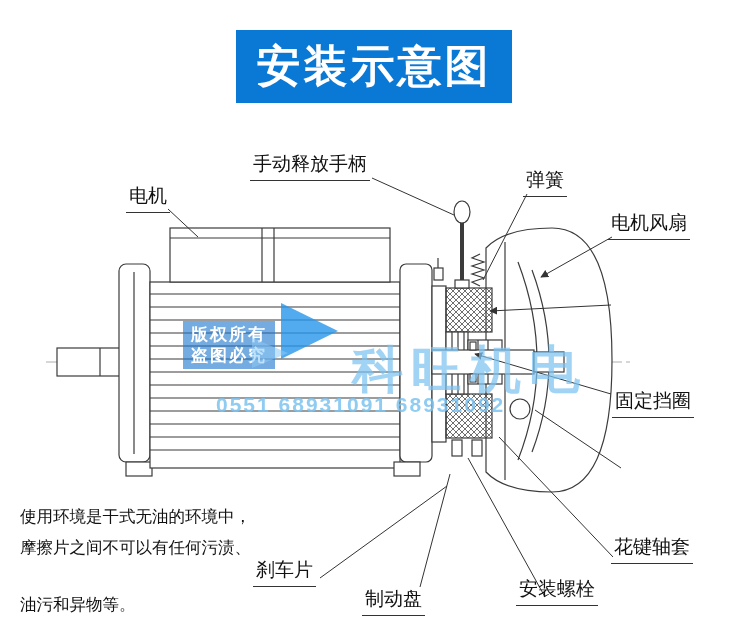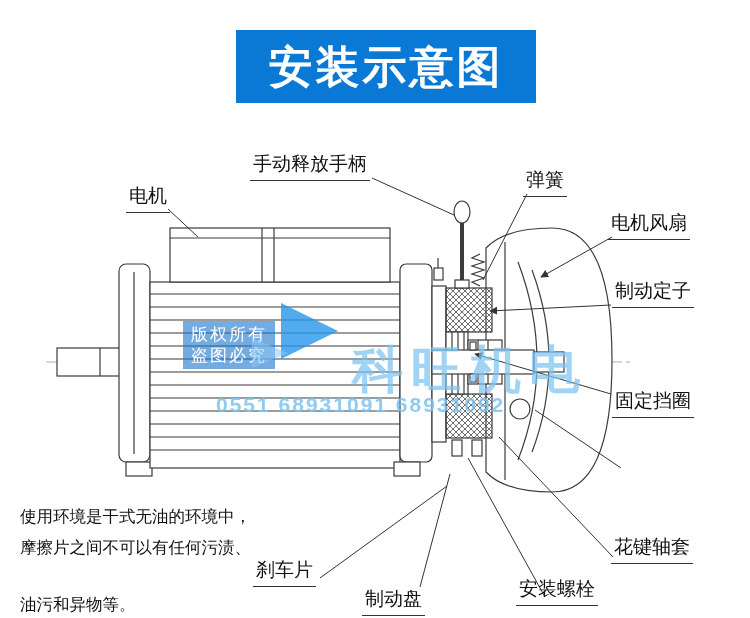--- a/index.html
+++ b/index.html
@@ -1,33 +1,33 @@
 <!DOCTYPE html>
 <html><head>
 <meta charset="utf-8">
 <style>
   * { box-sizing: border-box; margin: 0; padding: 0; }
   html,body { background:#fff; }
   body { font-family: "Liberation Sans", "DejaVu Sans", sans-serif; }
   .stage { position:relative; width:750px; height:618px; background:#fff; overflow:hidden; }
 
-  .banner { position:absolute; left:236px; top:30px; width:300px; height:73px;
-            display:flex; align-items:center; justify-content:center; background:#0a79d6; }
+  .banner { position:absolute; left:236px; top:30px; width:276px; height:73px;
+            display:flex; align-items:center; justify-content:center; background:#0a79d6;font-family:Liberation Serif, serif; }
   .banner span { color:#fff; font-size:44px; font-weight:bold; letter-spacing:3px; line-height:1; }
 
   .diagram { position:absolute; left:0; top:0; }
 
   .part-label { position:absolute; font-size:19px; color:#111; white-space:nowrap; }
   .part-label .lbl { display:inline-block; border-bottom:1.3px solid #333; padding:0 3px 3px; }
 
   .note { position:absolute; left:20px; top:501px; font-size:16.5px; color:#111; line-height:31px; }
   .note .nl3 { margin-top:26px; }
 
   .wm-copy { position:absolute; left:183px; top:321px; background:rgba(30,120,205,.62);
-             color:#fff; font-weight:normal; font-size:17px; line-height:21px; padding:3px 8px;
+             color:#fff; font-weight:bold; font-size:17px; line-height:21px; padding:3px 8px;
              letter-spacing:2px; }
   .wm-tri  { position:absolute; left:281px; top:303px; width:0; height:0;
              border-left:57px solid rgba(40,150,235,.8);
              border-top:28px solid transparent; border-bottom:28px solid transparent; }
   .wm-tri2 { position:absolute; left:252px; top:338px; width:0; height:0;
              border-left:36px solid rgba(140,200,245,.55);
              border-top:15px solid transparent; border-bottom:15px solid transparent; }
   .wm-brand { position:absolute; left:352px; top:336px; font-size:51px; font-weight:bold;
               color:rgba(125,195,240,.72); letter-spacing:8px; }
   .wm-phone { position:absolute; left:216px; top:393px; font-size:21px;
@@ -174,23 +174,20 @@
   </div>
   <div class="part-label" style="left:250px; top:151px;">
     <span class="lbl">手动释放手柄</span>
   </div>
   <div class="part-label" style="left:523px; top:167px;">
     <span class="lbl">弹簧</span>
   </div>
   <div class="part-label" style="left:608px; top:210px;">
     <span class="lbl">电机风扇</span>
   </div>
-  <div class="part-label" style="left:612px; top:278px;">
-    <span class="lbl">制动定子</span>
-  </div>
   <div class="part-label" style="left:612px; top:368px;margin-top:20px;">
     <span class="lbl">固定挡圈</span>
   </div>
   <div class="part-label" style="left:611px; top:534px;">
     <span class="lbl">花键轴套</span>
   </div>
   <div class="part-label" style="left:362px; top:586px;">
     <span class="lbl">制动盘</span>
   </div>
   <div class="part-label" style="left:516px; top:576px;">

